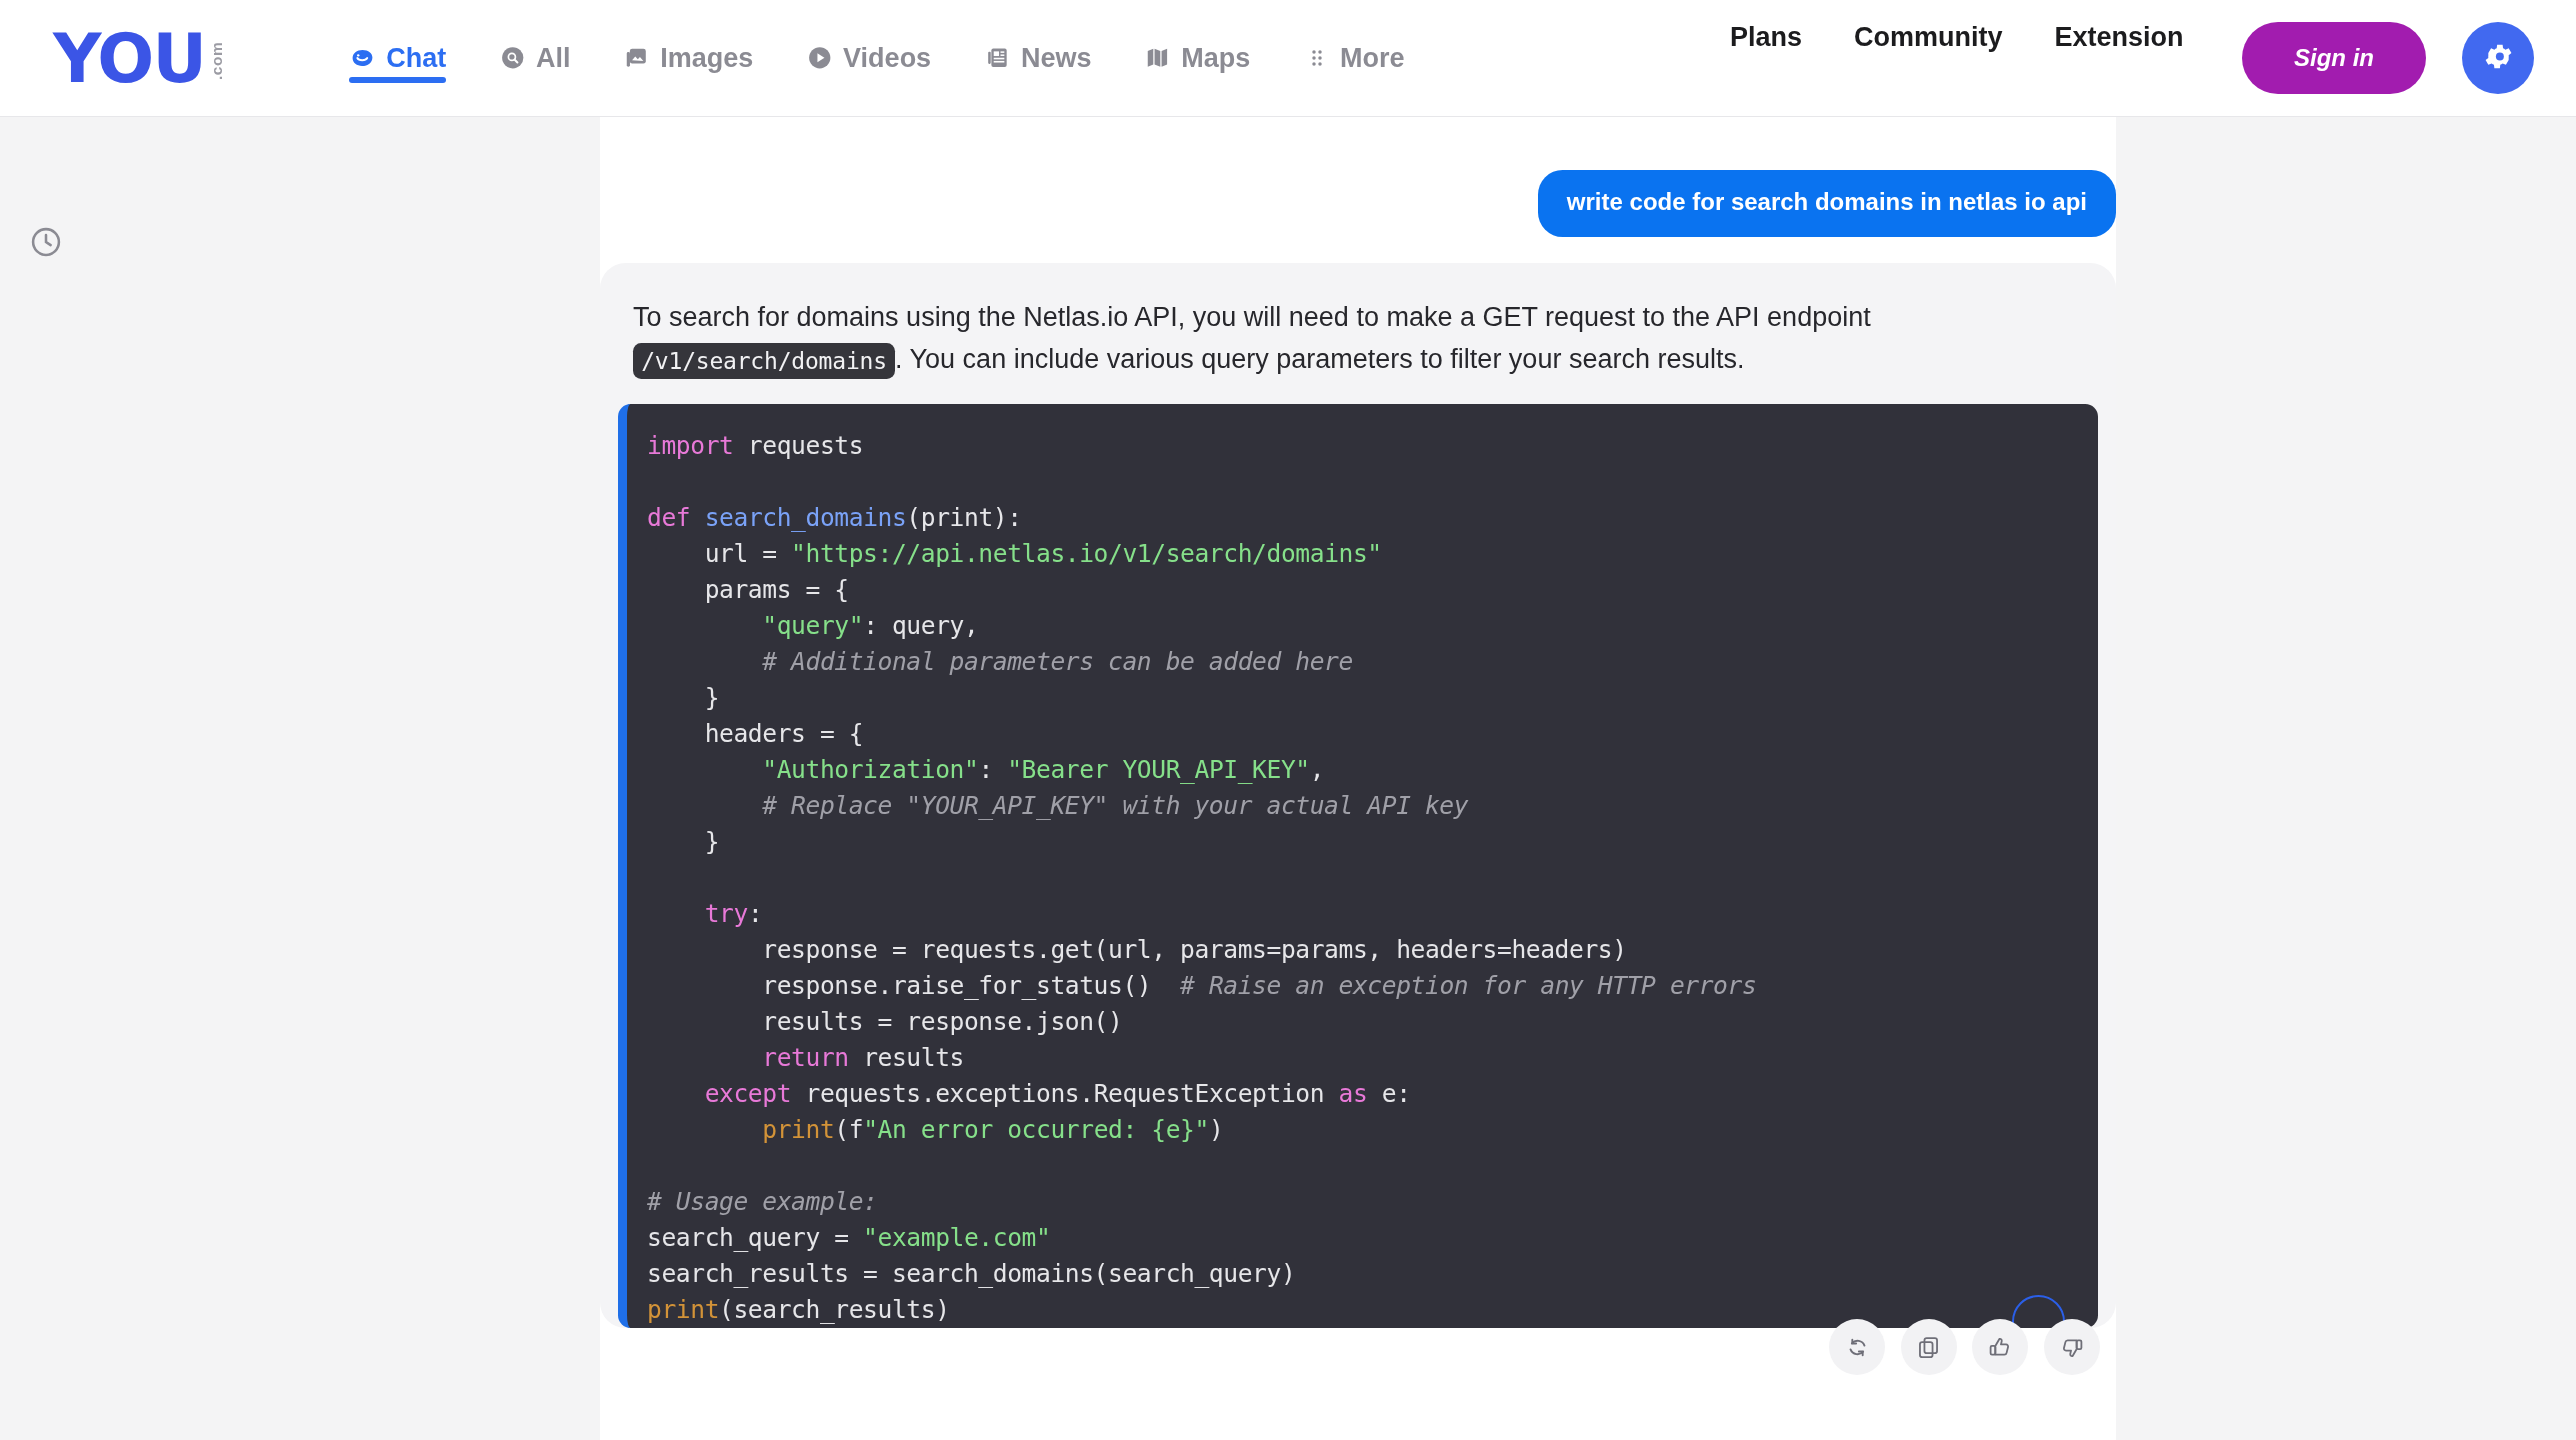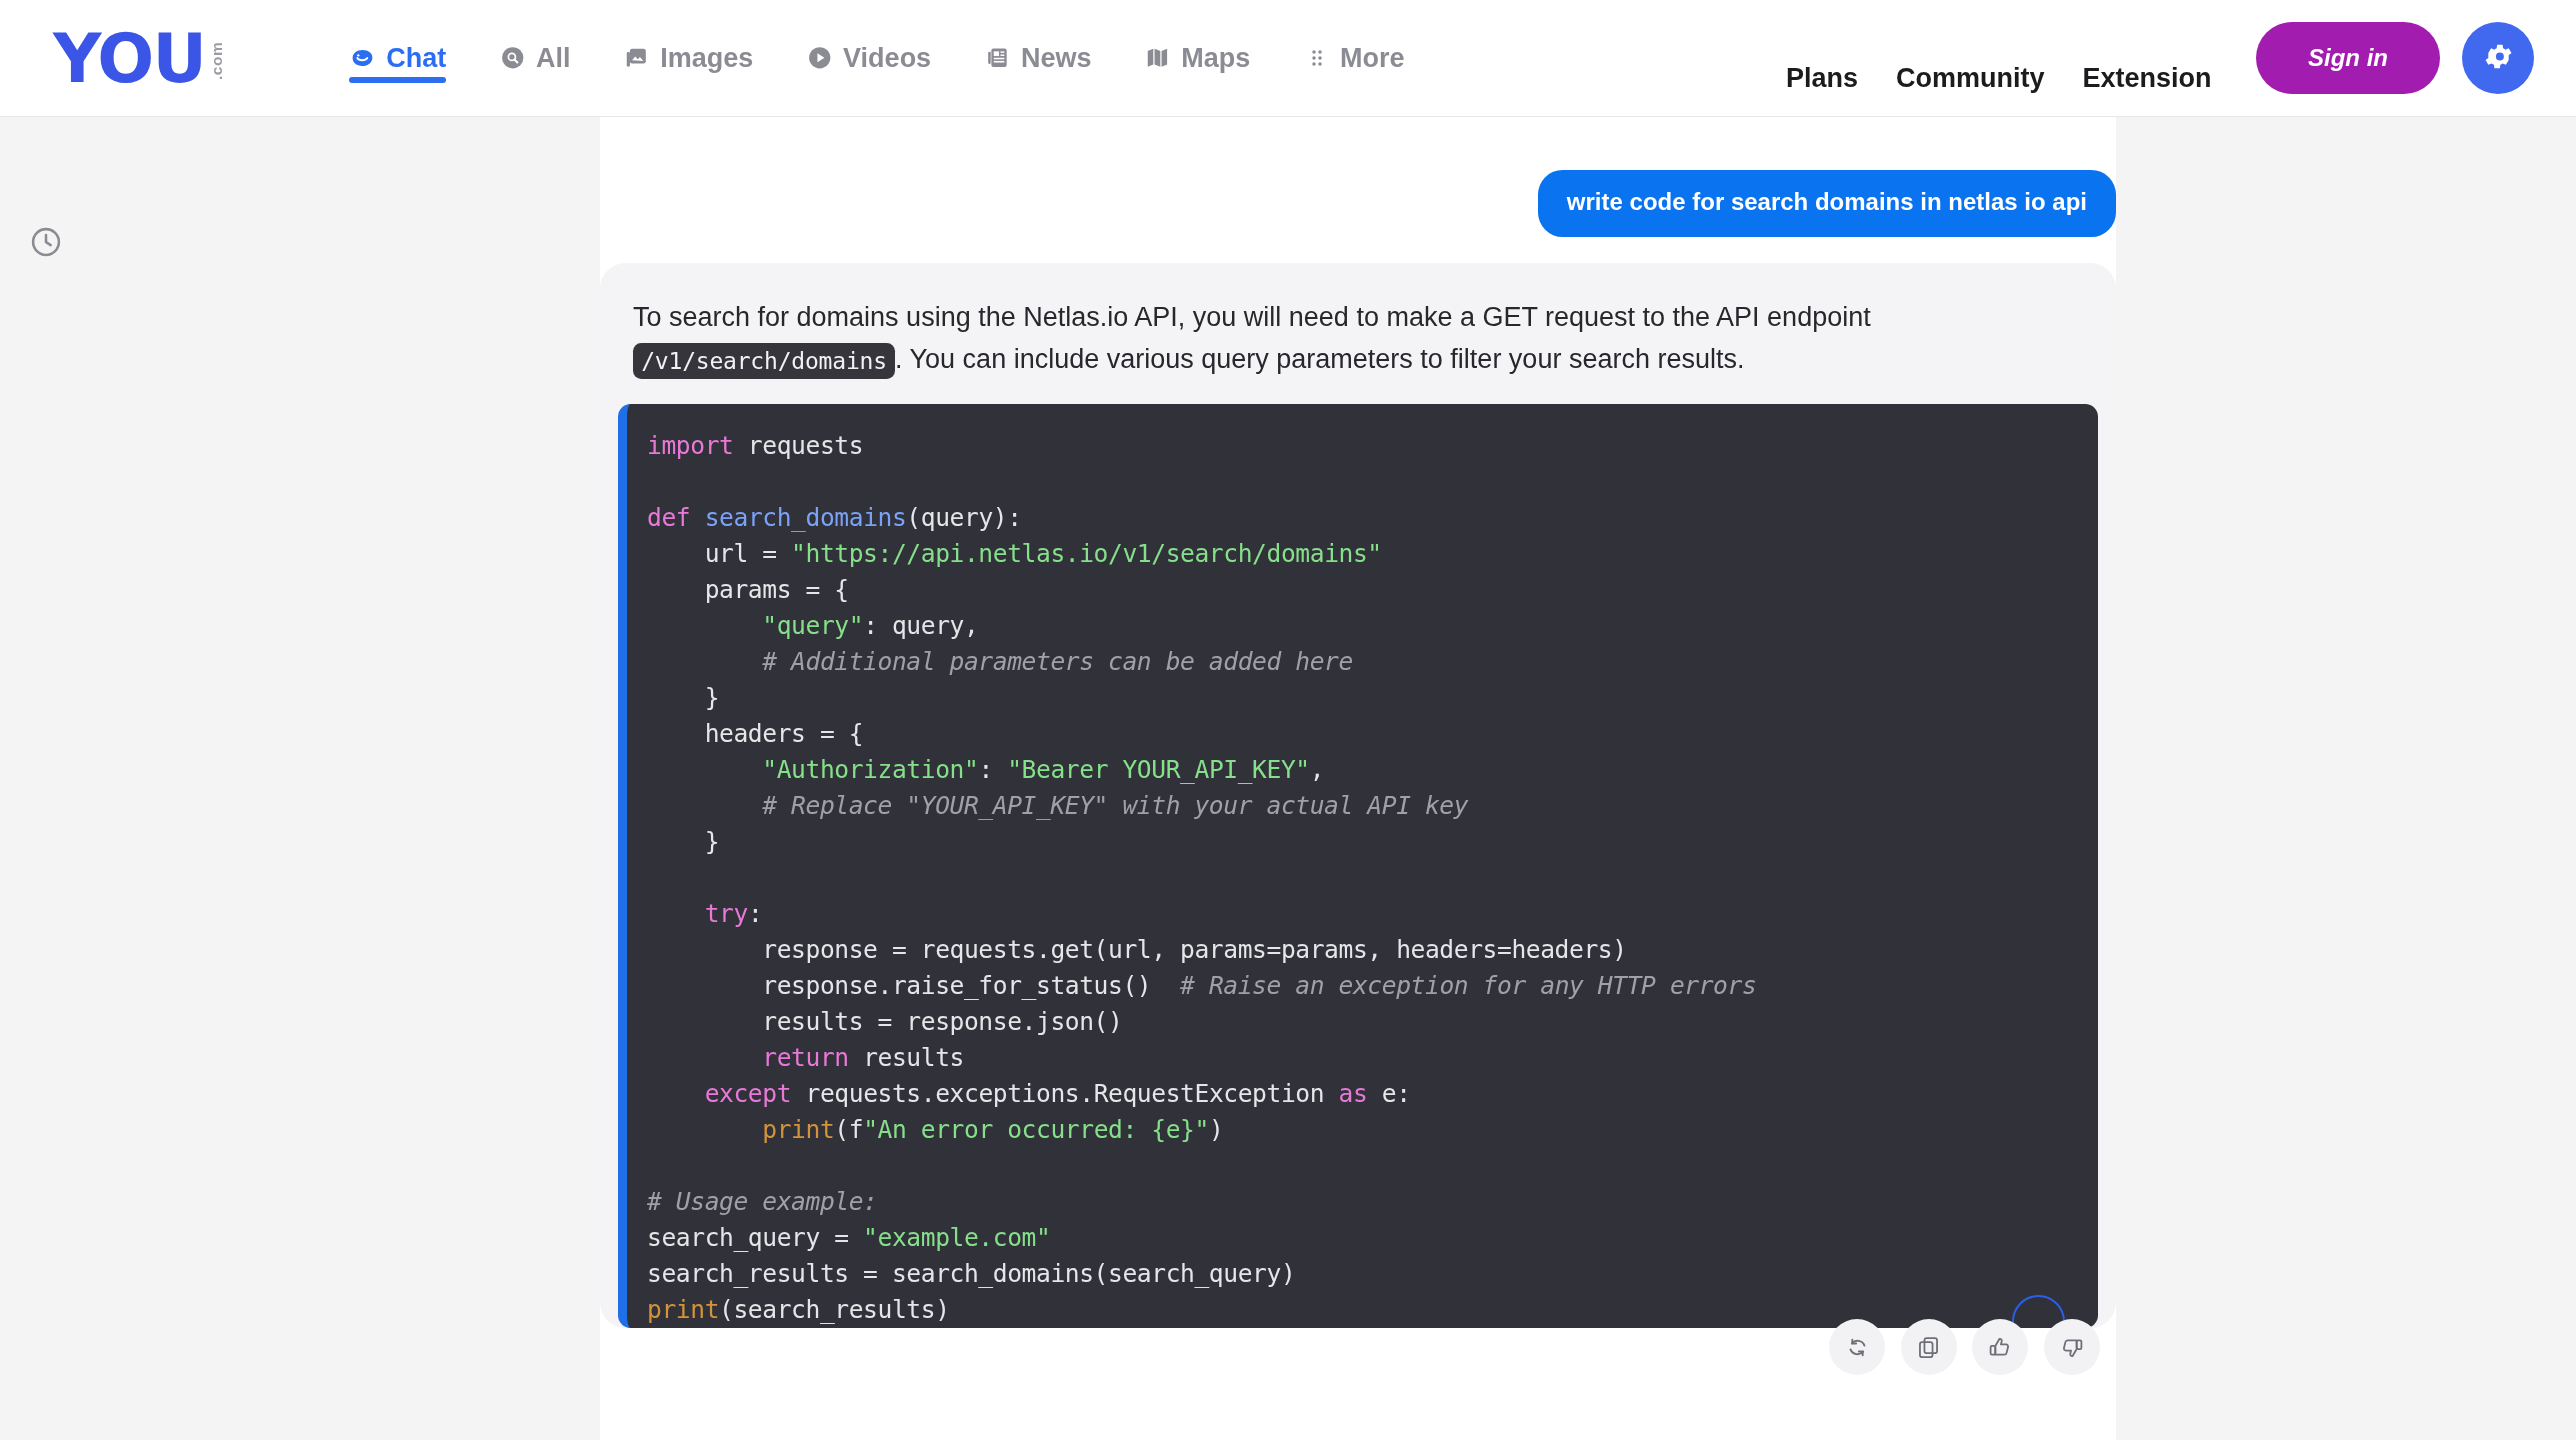--- a/index.html
+++ b/index.html
@@ -89,22 +89,22 @@
     align-items: center;
     justify-content: center;
     width: 27px; height: 27px;
     flex: 0 0 auto;
   }
   .navicon svg { display:block; }
 
   .header-right {
     margin-left: auto;
     display: flex;
-    align-items: flex-end;
-    gap: 0px;
+    align-items: flex-start;
+    gap: 14px;
     flex: 0 0 auto;
   }
   .hlink {
     font-size: 27px;
     font-weight: 700;
     color: #1c1c1e;
     padding: 0 19px;
     cursor: pointer;
     white-space: nowrap;
   }
@@ -412,21 +412,21 @@
 
       <div class="assistant-bubble">
 
         <div class="assist-text">
           <p><span>To search for domains using the Netlas.io API, you will need to make a GET request to the API endpoint </span><code class="inline">/v1/search/domains</code><span>. You can include various query parameters to filter your search results.</span></p>
         </div>
 
         <div class="code-block">
           <pre class="code-pre" id="code-content"><span class="tok-kw">import</span><span class="tok-pl"> requests</span>
 
-<span class="tok-kw">def</span><span class="tok-pl"> </span><span class="tok-fn">search_domains</span><span class="tok-pl">(query):</span>
+<span class="tok-kw">def</span><span class="tok-pl"> </span><span class="tok-fn">search_domains</span><span class="tok-pl">(print):</span>
 <span class="tok-pl">    url = </span><span class="tok-str">"https://api.netlas.io/v1/search/domains"</span>
 <span class="tok-pl">    params = {</span>
 <span class="tok-pl">        </span><span class="tok-str">"query"</span><span class="tok-pl">: query,</span>
 <span class="tok-com">        # Additional parameters can be added here</span>
 <span class="tok-pl">    }</span>
 <span class="tok-pl">    headers = {</span>
 <span class="tok-pl">        </span><span class="tok-str">"Authorization"</span><span class="tok-pl">: </span><span class="tok-str">"Bearer YOUR_API_KEY"</span><span class="tok-pl">,</span>
 <span class="tok-com">        # Replace "YOUR_API_KEY" with your actual API key</span>
 <span class="tok-pl">    }</span>
 

